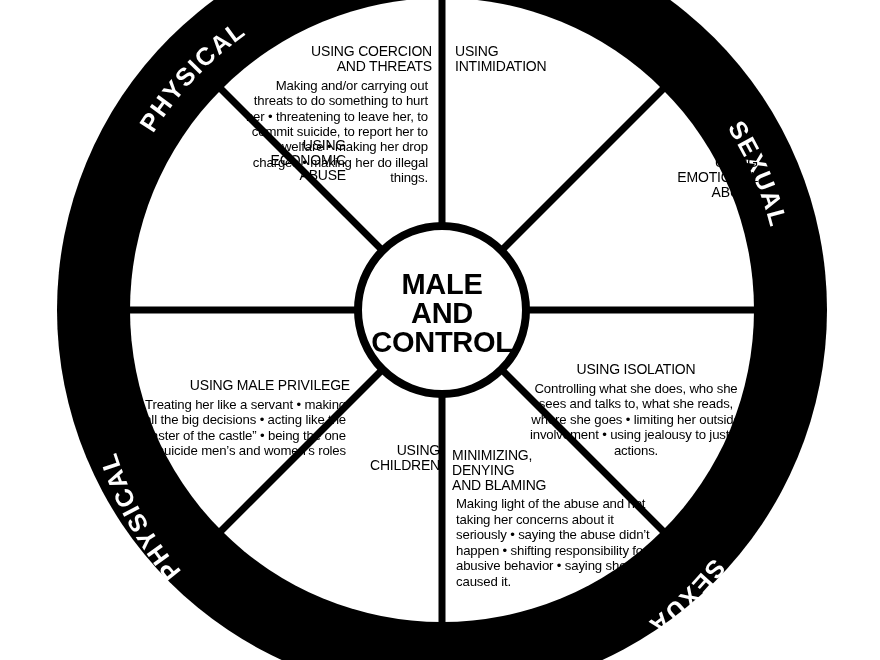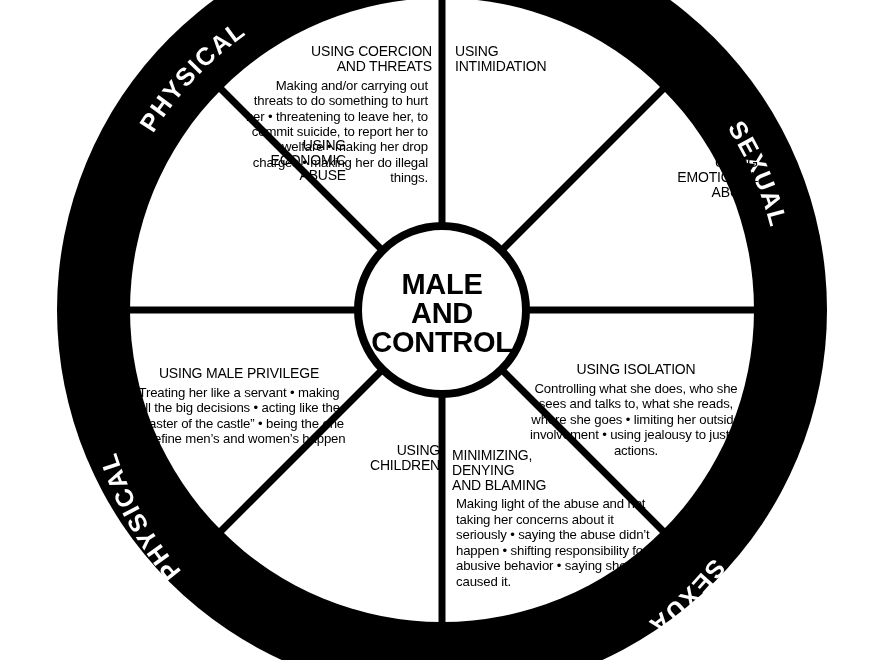--- a/index.html
+++ b/index.html
@@ -30,21 +30,21 @@
   .la{text-align:left;}
   .ca{text-align:center;}
 
   
   #seg-coercion      {left:236px;top:44px;  width:196px;}
   #seg-intimidation  {left:455px;top:44px;  width:168px;}
   #seg-emotional     {left:540px;top:155px; width:218px;}
   #seg-isolation     {left:522px;top:362px; width:228px;}
   #seg-minimizing    {left:452px;top:448px; width:205px;}
   #seg-children      {left:245px;top:443px; width:195px;}
-  #seg-privilege     {left:128px;top:366px; width:222px;}
+  #seg-privilege     {left:128px;top:378px; width:222px;text-align:right;}
   #seg-economic      {left:128px;top:138px; width:218px;}
 
   #seg-economic .hd, #seg-coercion .hd{text-align:right;}
   #seg-emotional .hd{text-align:right;}
 
   .hub-line{
     font-weight:bold;
     font-size:29px;
     line-height:1.0;
     letter-spacing:-0.3px;
@@ -131,20 +131,20 @@
     <p class="hd">MINIMIZING,<br>DENYING<br>AND BLAMING</p>
     <p class="bd">Making light of the abuse and not taking her concerns about it seriously • saying the abuse didn’t happen • shifting responsibility for abusive behavior • saying she caused it.</p>
   </div>
 
   <div class="seg ra" id="seg-children">
     <p class="hd">USING<br>CHILDREN</p>
   </div>
 
   <div class="seg ca" id="seg-privilege">
     <p class="hd">USING MALE PRIVILEGE</p>
-    <p class="bd">Treating her like a servant • making all the big decisions • acting like the “master of the castle”  • being the one to define men’s and women’s happen</p>
+    <p class="bd">Treating her like a servant • making all the big decisions • acting like the “master of the castle”  • being the one to suicide men’s and women’s roles</p>
   </div>
 
   <div class="seg ca" id="seg-economic">
     <p class="hd">USING<br>ECONOMIC<br>ABUSE</p>
   </div>
 
 </div>
 
 </body></html>

